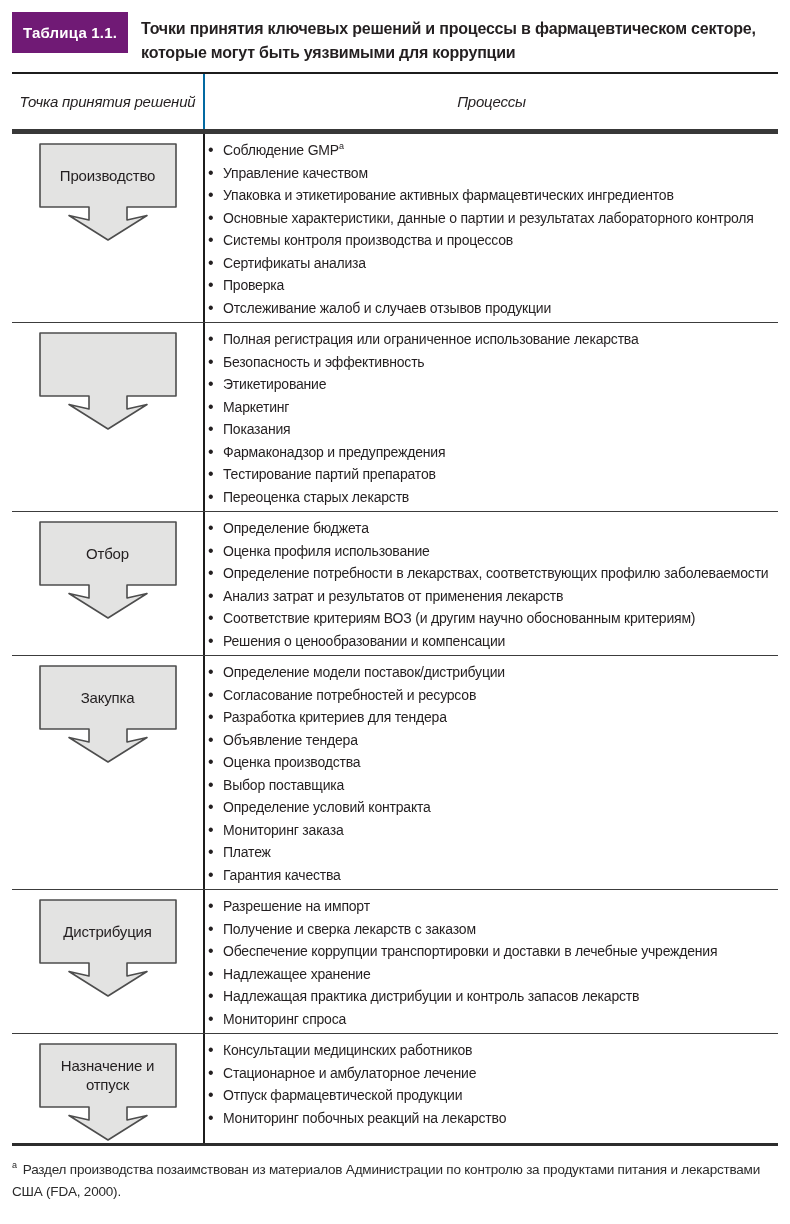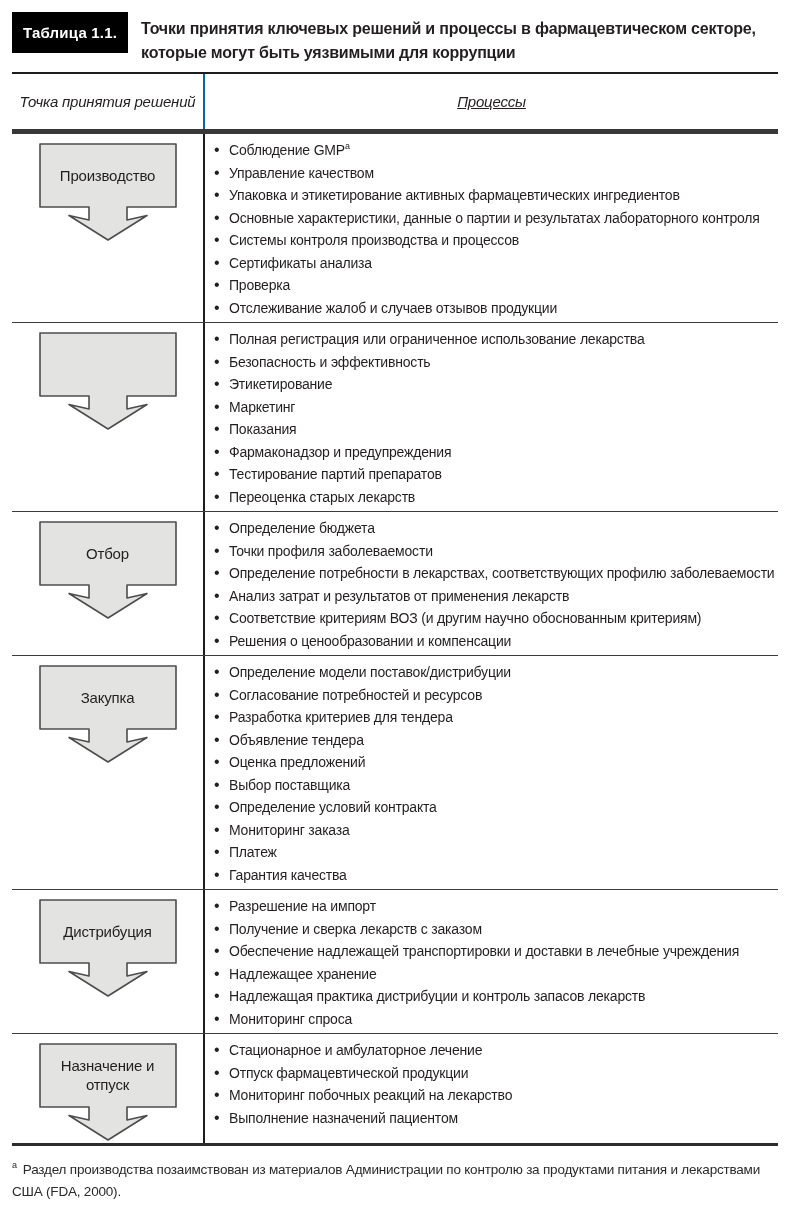--- a/index.html
+++ b/index.html
@@ -26,28 +26,28 @@
     font-weight:bold; font-size:16px; line-height:24px;
     padding:5px 0 0 13px; letter-spacing:-0.2px;
   }
 
   
   .col-header-row { display:flex; border-bottom:5px solid #383838; }
   .col-header-row .col-left {
     flex:0 0 193px; border-right:2px solid #0369a1;
     display:flex; align-items:center; justify-content:center;
   }
-  .col-header-row .col-right { flex:1; display:flex; align-items:center; justify-content:center;text-decoration:underline; }
+  .col-header-row .col-right { flex:1; display:flex; align-items:center; justify-content:center; }
   .col-header { font-style:italic; font-size:15px; padding:19px 0; letter-spacing:-0.2px; }
 
   
   .t-row { display:flex; border-top:1.5px solid #3c3c3c; }
   .t-row:first-child { border-top:none; }
   .t-row .cell-left { flex:0 0 193px; border-right:2px solid #1c1c1c; padding-top:9px; display:flex; justify-content:center; align-items:flex-start; }
-  .t-row .cell-right { flex:1; padding:5px 10px 3px 7px; }
+  .t-row .cell-right { flex:1; padding:5px 10px 3px 1px; }
 
   ul.process-list { list-style:none; }
   ul.process-list li {
     position:relative; padding-left:17px;
     font-size:14px; line-height:22.5px; letter-spacing:-0.2px;
     white-space:nowrap;
   }
   ul.process-list li::before {
     content:"•"; position:absolute; left:2px; top:0;
     font-size:16px;
@@ -72,21 +72,21 @@
     font-size:13.5px; line-height:22px; letter-spacing:-0.2px; color:#2a2a2a;
   }
   .footnote sup { font-size:9px; margin-right:6px; }
 </style>
 </head>
 <body>
 
 <div class="page">
 
   <div class="table-header">
-    <div class="table-label-box" style="background: #000000;">Таблица 1.1.</div>
+    <div class="table-label-box" style="background: #701a75;">Таблица 1.1.</div>
     <div class="table-title">
       <div>Точки принятия ключевых решений и процессы в фармацевтическом секторе,</div>
       <div>которые могут быть уязвимыми для коррупции</div>
     </div>
   </div>
 
   <div class="col-header-row">
     <div class="col-left">
       <div class="col-header">Точка принятия решений</div>
     </div>
@@ -146,21 +146,21 @@
       <div class="decision-shape">
         <svg width="138" height="100" viewBox="0 0 138 100">
           <path class="shape-path" d="M1 1 H137 V64 H88 V77 L108 72.5 L69 97 L30 72.5 L50 77 V64 H1 Z" fill="#e3e3e2" stroke="#4d4d4d" stroke-width="1.6" stroke-linejoin="round"></path>
         </svg>
         <div class="decision-label">Отбор</div>
       </div>
     </div>
     <div class="cell-right">
       <ul class="process-list">
             <li>Определение бюджета</li>
-            <li>Точки профиля заболеваемости</li>
+            <li>Оценка профиля использование</li>
             <li>Определение потребности в лекарствах, соответствующих профилю заболеваемости</li>
             <li>Анализ затрат и результатов от применения лекарств</li>
             <li>Соответствие критериям ВОЗ (и другим научно обоснованным критериям)</li>
             <li>Решения о ценообразовании и компенсации</li>
           </ul>
     </div>
   </div>
 
   <div class="t-row">
     <div class="cell-left">
@@ -170,21 +170,21 @@
         </svg>
         <div class="decision-label">Закупка</div>
       </div>
     </div>
     <div class="cell-right">
       <ul class="process-list">
             <li>Определение модели поставок/дистрибуции</li>
             <li>Согласование потребностей и ресурсов</li>
             <li>Разработка критериев для тендера</li>
             <li>Объявление тендера</li>
-            <li>Оценка предложений</li>
+            <li>Оценка производства</li>
             <li>Выбор поставщика</li>
             <li>Определение условий контракта</li>
             <li>Мониторинг заказа</li>
             <li>Платеж</li>
             <li>Гарантия качества</li>
           </ul>
     </div>
   </div>
 
   <div class="t-row">
@@ -193,43 +193,43 @@
         <svg width="138" height="100" viewBox="0 0 138 100">
           <path class="shape-path" d="M1 1 H137 V64 H88 V77 L108 72.5 L69 97 L30 72.5 L50 77 V64 H1 Z" fill="#e3e3e2" stroke="#4d4d4d" stroke-width="1.6" stroke-linejoin="round"></path>
         </svg>
         <div class="decision-label">Дистрибуция</div>
       </div>
     </div>
     <div class="cell-right">
       <ul class="process-list">
             <li>Разрешение на импорт</li>
             <li>Получение и сверка лекарств с заказом</li>
-            <li>Обеспечение надлежащей транспортировки и доставки в лечебные учреждения</li>
+            <li>Обеспечение коррупции транспортировки и доставки в лечебные учреждения</li>
             <li>Надлежащее хранение</li>
             <li>Надлежащая практика дистрибуции и контроль запасов лекарств</li>
             <li>Мониторинг спроса</li>
           </ul>
     </div>
   </div>
 
   <div class="t-row">
     <div class="cell-left">
       <div class="decision-shape">
         <svg width="138" height="100" viewBox="0 0 138 100">
           <path class="shape-path" d="M1 1 H137 V64 H88 V77 L108 72.5 L69 97 L30 72.5 L50 77 V64 H1 Z" fill="#e3e3e2" stroke="#4d4d4d" stroke-width="1.6" stroke-linejoin="round"></path>
         </svg>
         <div class="decision-label">Назначение и отпуск</div>
       </div>
     </div>
     <div class="cell-right">
       <ul class="process-list">
+            <li>Консультации медицинских работников</li>
             <li>Стационарное и амбулаторное лечение</li>
             <li>Отпуск фармацевтической продукции</li>
             <li>Мониторинг побочных реакций на лекарство</li>
-            <li>Выполнение назначений пациентом</li>
           </ul>
     </div>
   </div>
 </div>
   <div class="table-bottom-rule"></div>
 
 </div>
 
 <p class="footnote"><sup>a</sup><span>Раздел производства позаимствован из материалов Администрации по контролю за продуктами питания и лекарствами США (FDA, 2000).</span></p>
 

